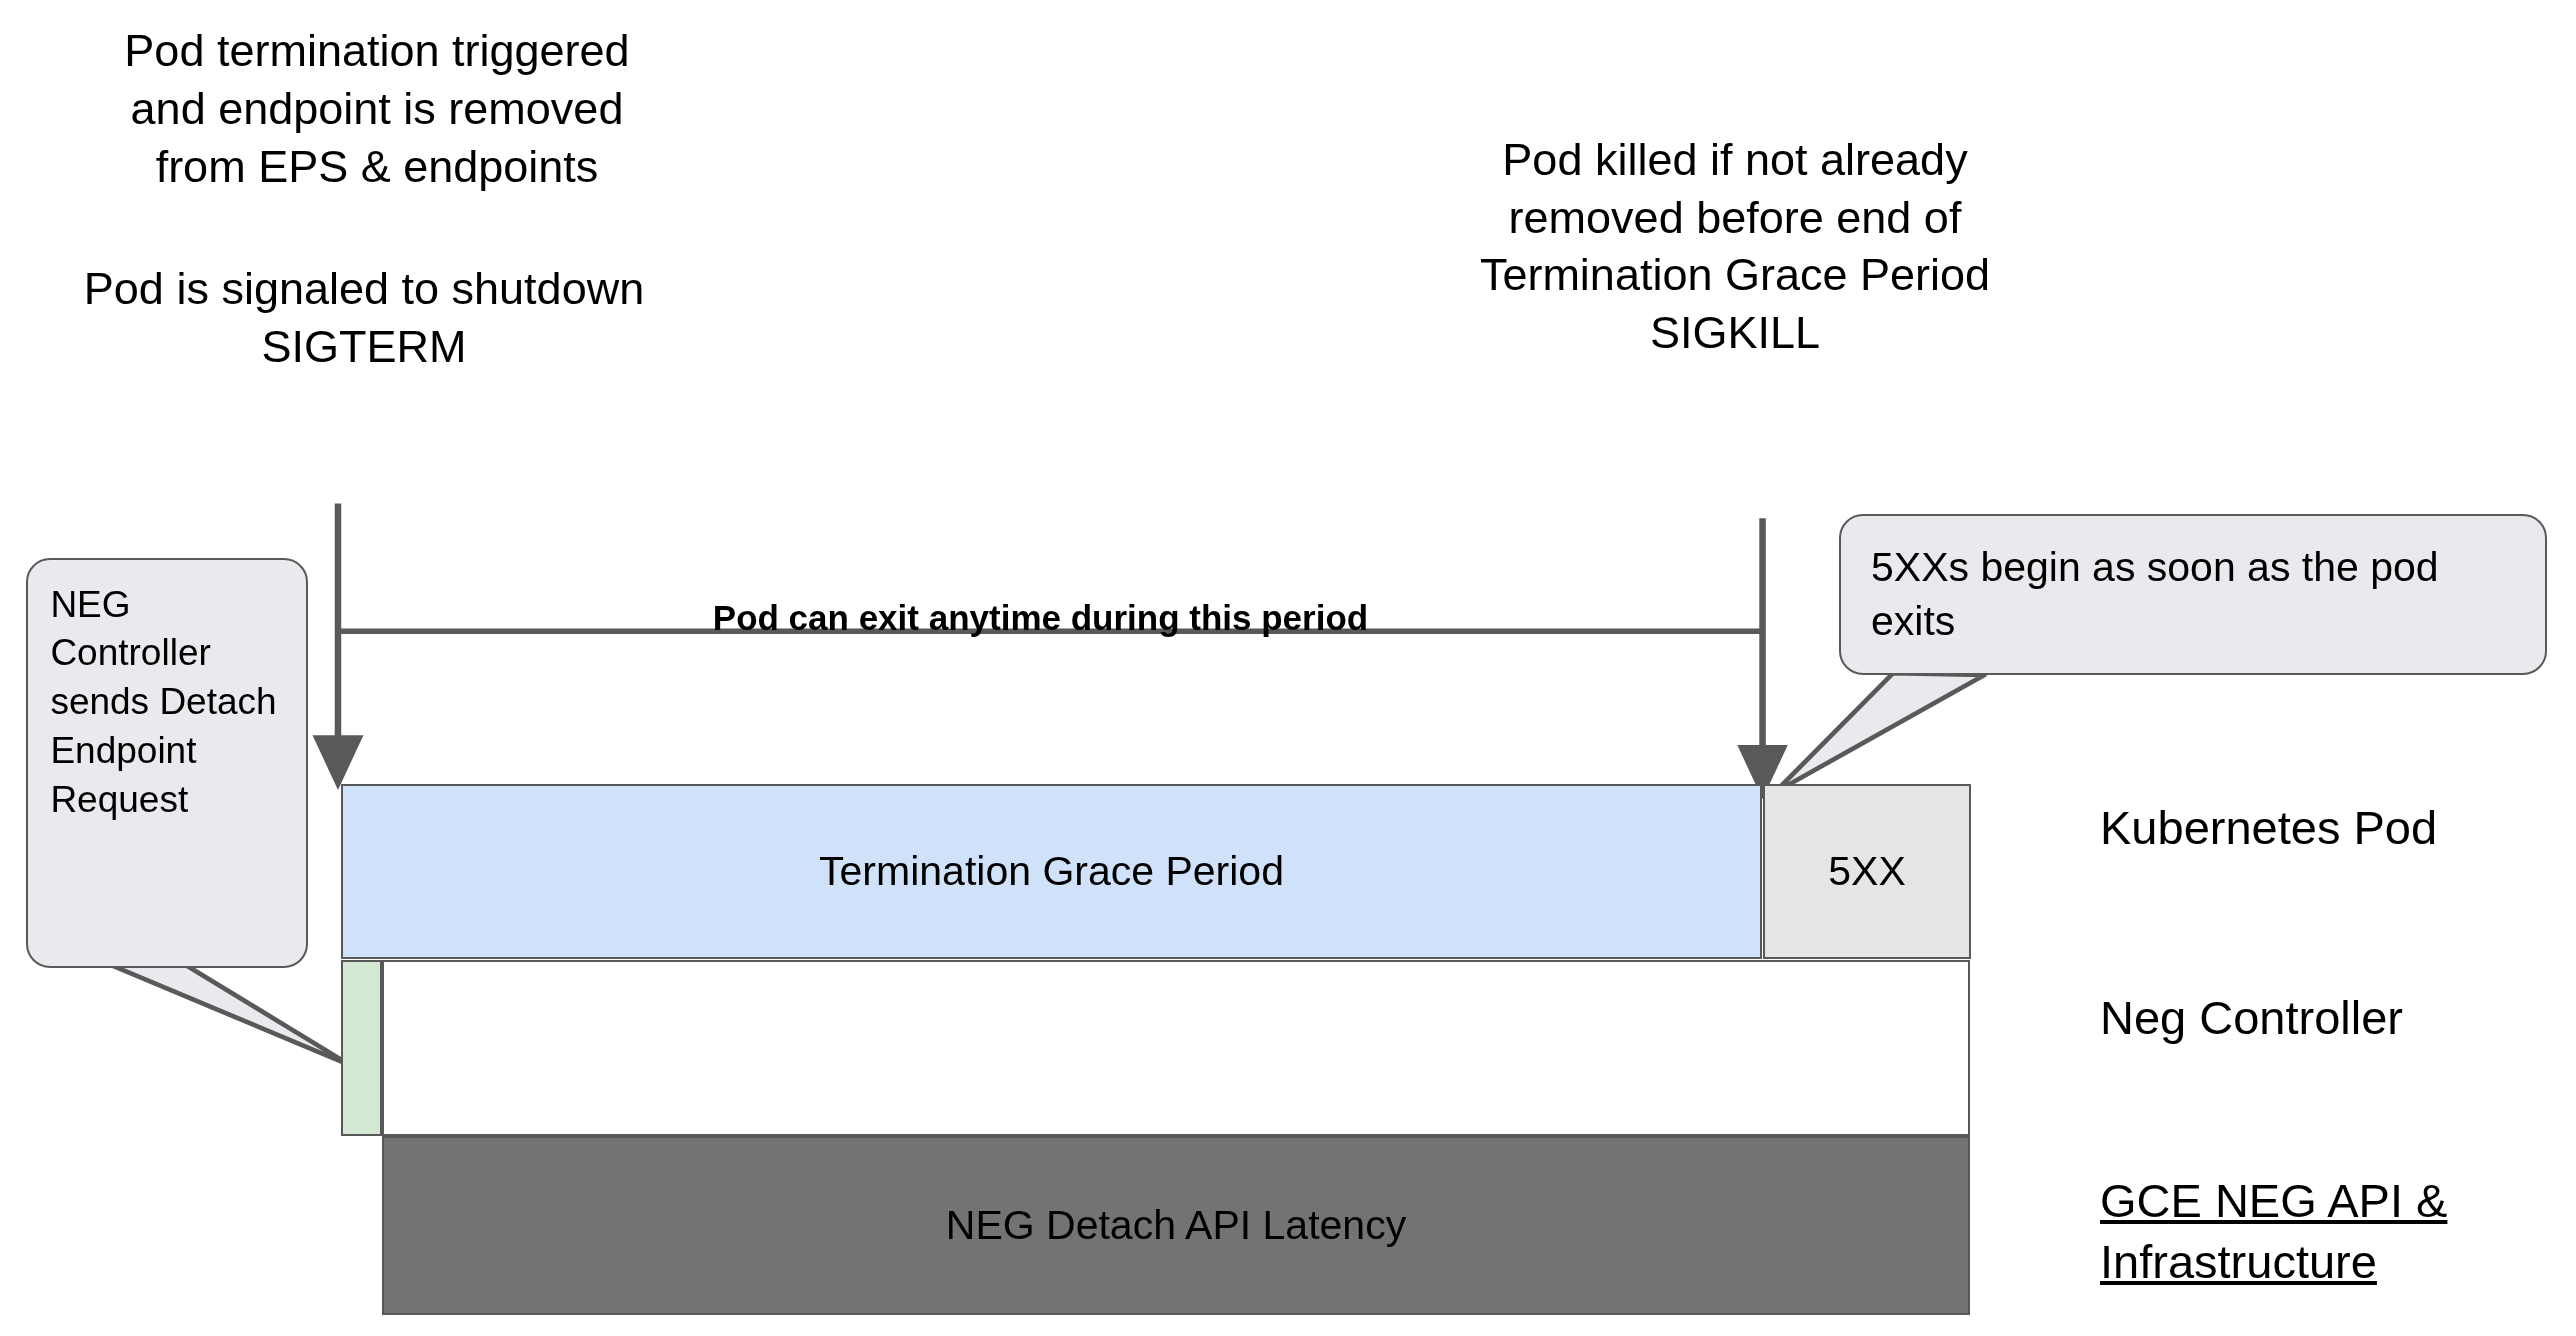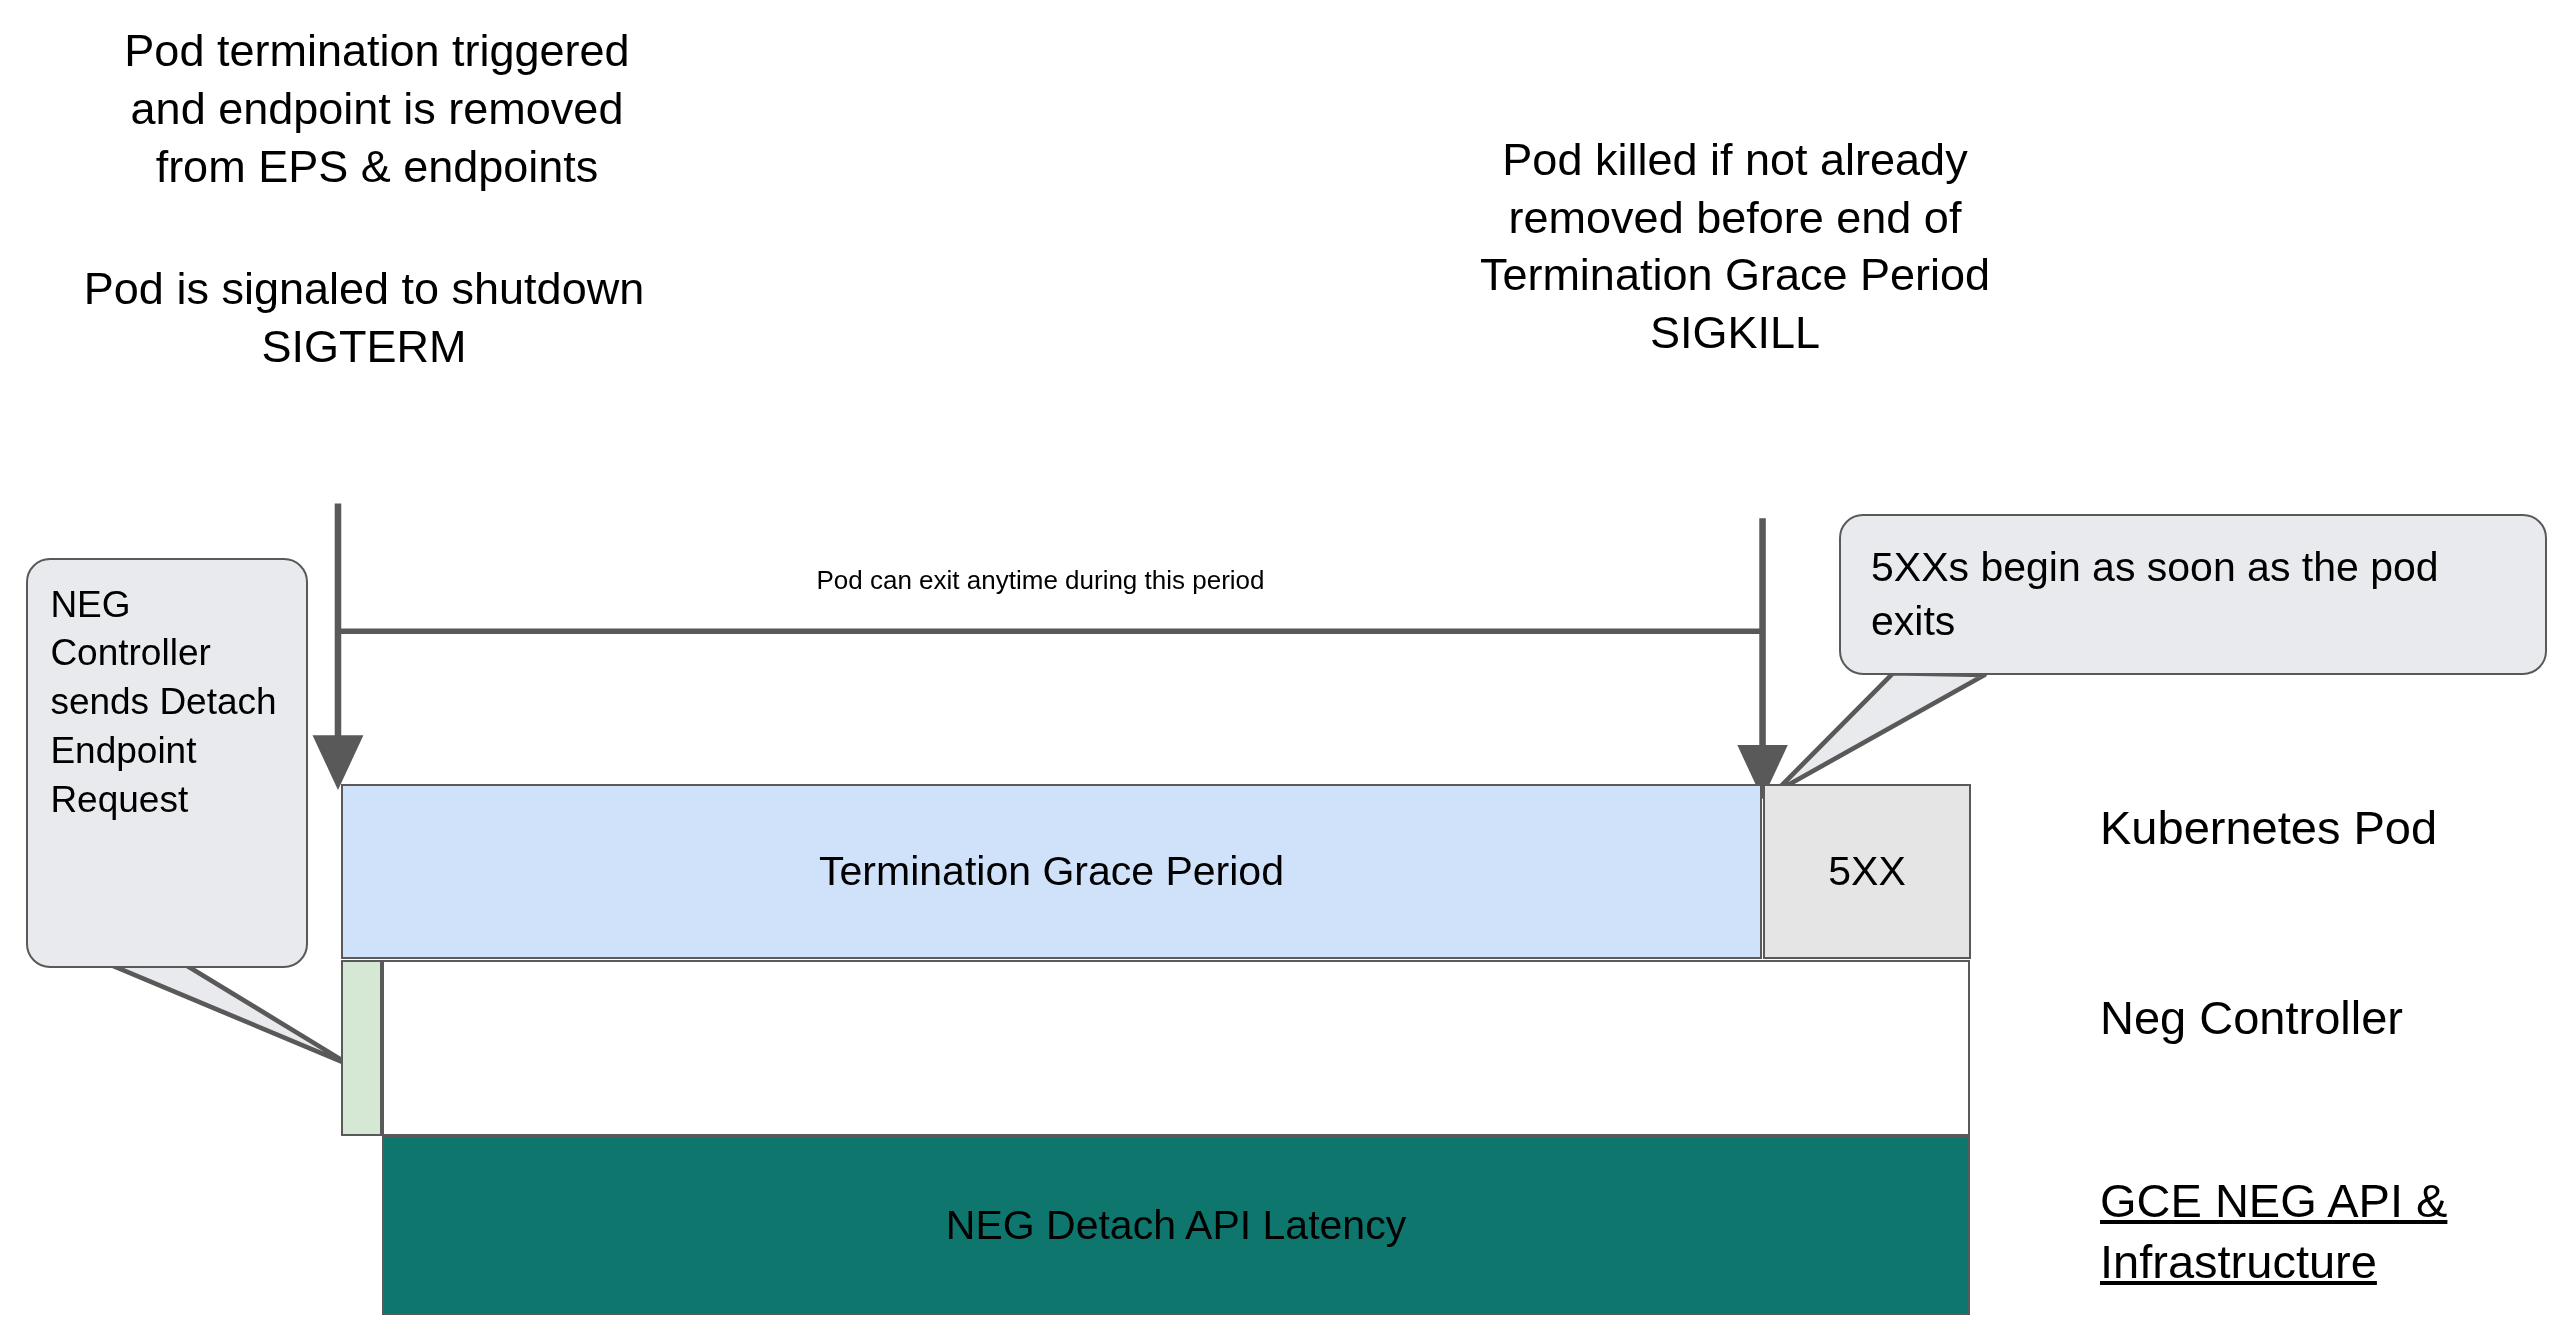--- a/index.html
+++ b/index.html
@@ -13,30 +13,30 @@
   #note-left-2{left:28px;top:260px;width:672px;text-align:center;font-size:45px;}
   #note-right{left:1427px;top:131px;width:616px;text-align:center;font-size:45px;}
 
   
   .bar{position:absolute;box-sizing:border-box;border:2.8px solid #595959;
        display:flex;align-items:center;justify-content:center;font-size:41px;}
   #bar-tgp{left:341px;top:784px;width:1421px;height:175px;background:#d0e2fa;}
   #bar-5xx{left:1763px;top:784px;width:208px;height:175px;background:#e5e5e5;}
   #bar-green{left:341px;top:960px;width:41px;height:176px;background:#d4e8d4;}
   #bar-white{left:382px;top:960px;width:1588px;height:176px;background:#ffffff;}
-  #bar-neg{left:382px;top:1136px;width:1588px;height:179px;background:#0f766e;}
+  #bar-neg{left:382px;top:1136px;width:1588px;height:179px;background:#737373;}
 
   
   .rowlabel{position:absolute;font-size:47px;line-height:1.3;}
   #lbl-pod{left:2100px;top:797px;width:466px;}
   #lbl-neg{left:2100px;top:987px;width:466px;}
   #lbl-gce{left:2100px;top:1170px;width:466px;text-decoration:underline;}
 
   
-  #cap-period{left:686px;top:564px;width:709px;text-align:center;font-size:26px;}
+  #cap-period{left:686px;top:596px;width:709px;text-align:center;font-size:35px;font-weight:bold;}
 
   
   .bubble{position:absolute;box-sizing:border-box;background:#e8eaed;
           border:2.8px solid #595959;border-radius:24px;font-size:35px;
           line-height:1.32;padding:20.5px 22.4px;}
   #bubble-negctl{left:26px;top:558px;width:282px;height:410px;font-size:37px;}
   #bubble-5xx{left:1839px;top:514px;width:708px;height:161px;font-size:41px;
               padding:24px 30px;}
 
   svg.overlay{position:absolute;left:0;top:0;width:2576px;height:1336px;

